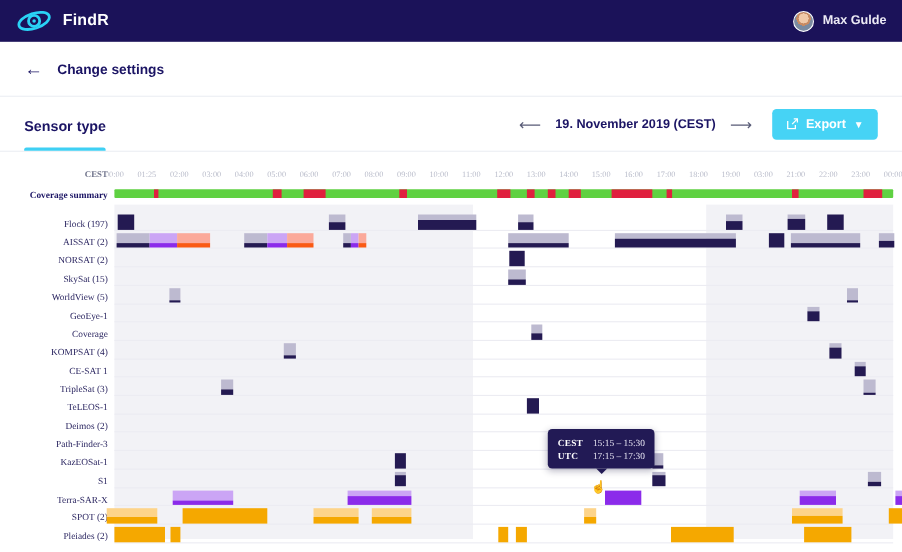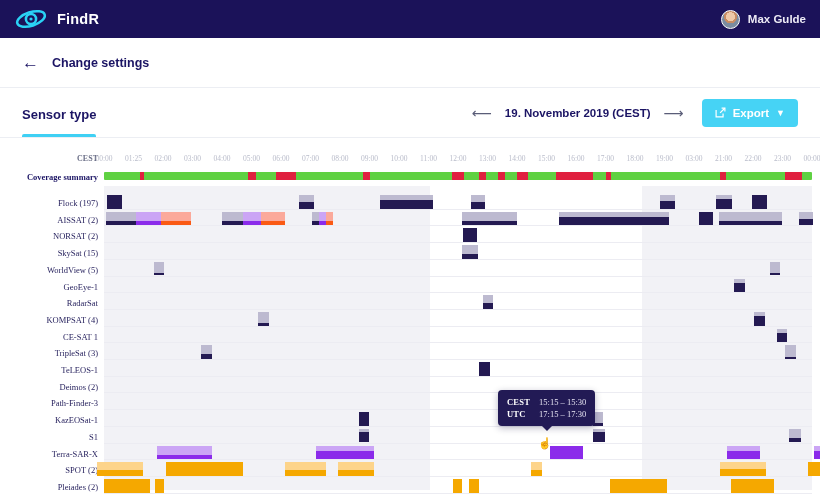--- a/index.html
+++ b/index.html
@@ -358,21 +358,21 @@
         </div>
       </div>
       <div class="rowlabel" style="top: 109.5px;">GeoEye-1</div>
       <div class="rowline" style="top: 120.2px;"></div>
       <div class="plot" style="top: 105.5px; height: 16.7px; bottom: auto;">
         <div class="bar" style="left: 89%; width: 1.5%; top: 1px; height: 13.7px;">
           <div class="cap" style="height: 4px; background: rgb(189, 186, 208);"></div>
           <div class="base" style="height: 9.7px; background: rgb(36, 26, 82);"></div>
         </div>
       </div>
-      <div class="rowlabel" style="top: 126.2px;">RadarSat</div>
+      <div class="rowlabel" style="top: 126.2px;">Coverage</div>
       <div class="rowline" style="top: 136.9px;"></div>
       <div class="plot" style="top: 122.2px; height: 16.7px; bottom: auto;">
         <div class="bar" style="left: 53.5%; width: 1.5%; top: 1px; height: 13.7px;">
           <div class="cap" style="height: 8px; background: rgb(189, 186, 208);"></div>
           <div class="base" style="height: 5.7px; background: rgb(36, 26, 82);"></div>
         </div>
       </div>
       <div class="rowlabel" style="top: 142.9px;">KOMPSAT (4)</div>
       <div class="rowline" style="top: 153.6px;"></div>
       <div class="plot" style="top: 138.9px; height: 16.7px; bottom: auto;">

